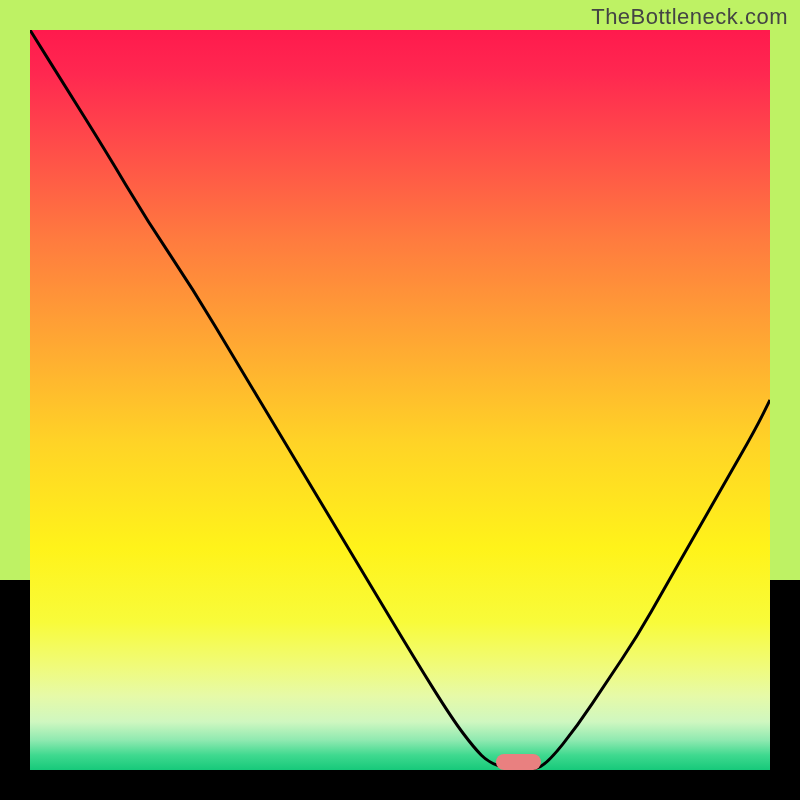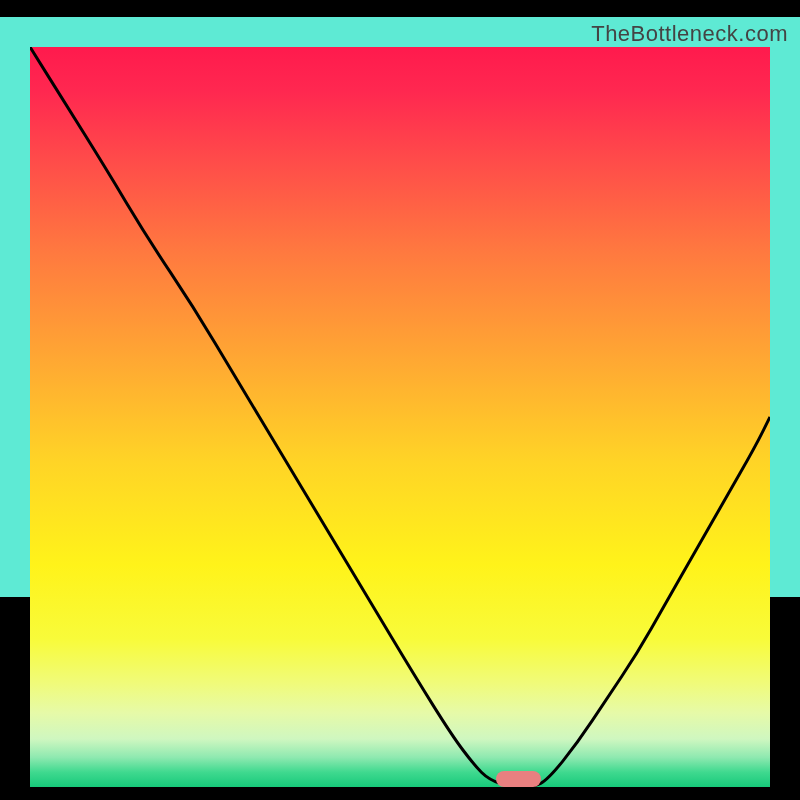--- a/index.html
+++ b/index.html
@@ -8,22 +8,21 @@
     width: 800px;
     height: 800px;
     background: #000;
     overflow: hidden;
     font-family: Arial, Helvetica, sans-serif;
   }
   .frame {
     position: relative;
     width: 800px;
     height: 580px;
-    background: #5eead4;
-    margin-top: 17px;
+    background: #bef264;
   }
   .watermark {
     position: absolute;
     top: 4px;
     right: 12px;
     color: #444;
     font-size: 22px;
     font-weight: 500;
     letter-spacing: 0.5px;
     z-index: 10;

